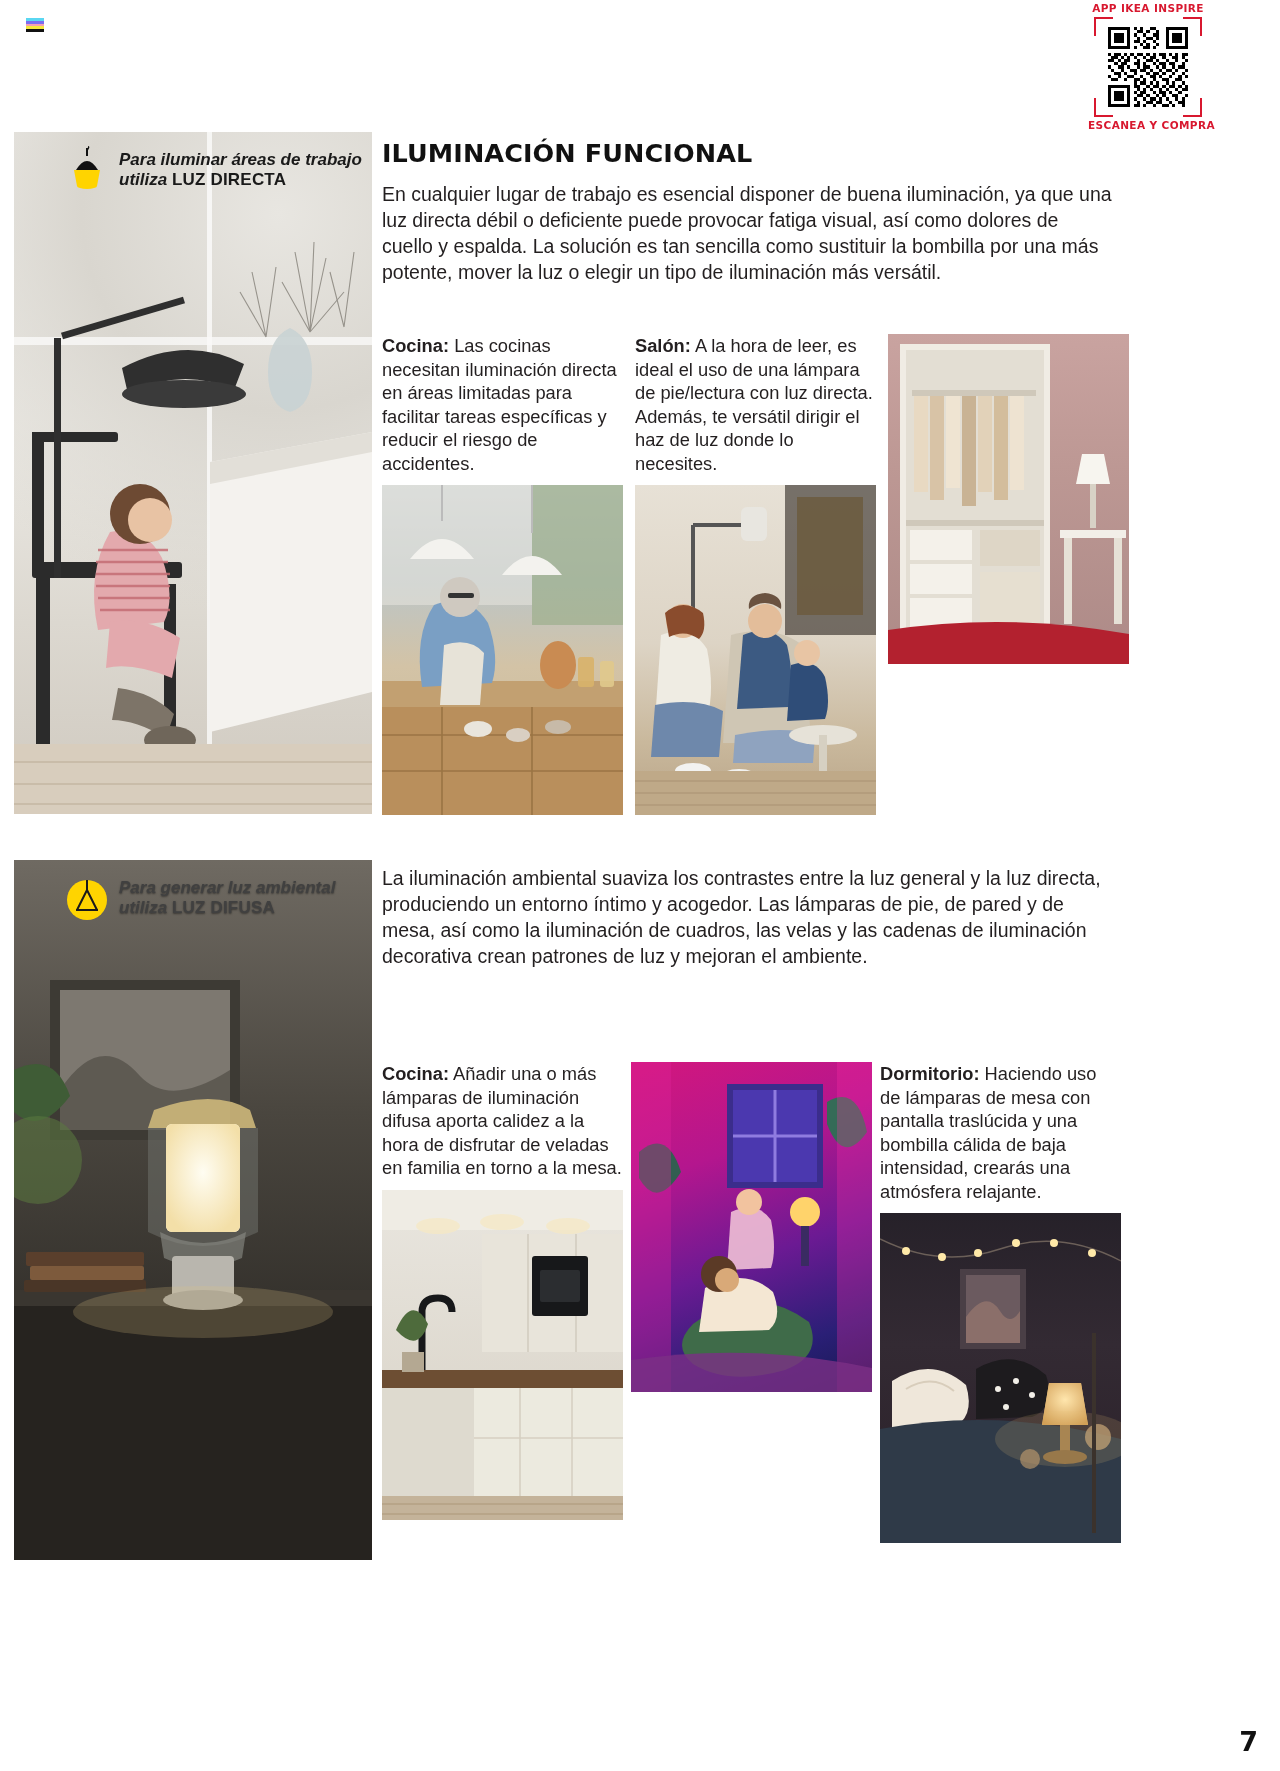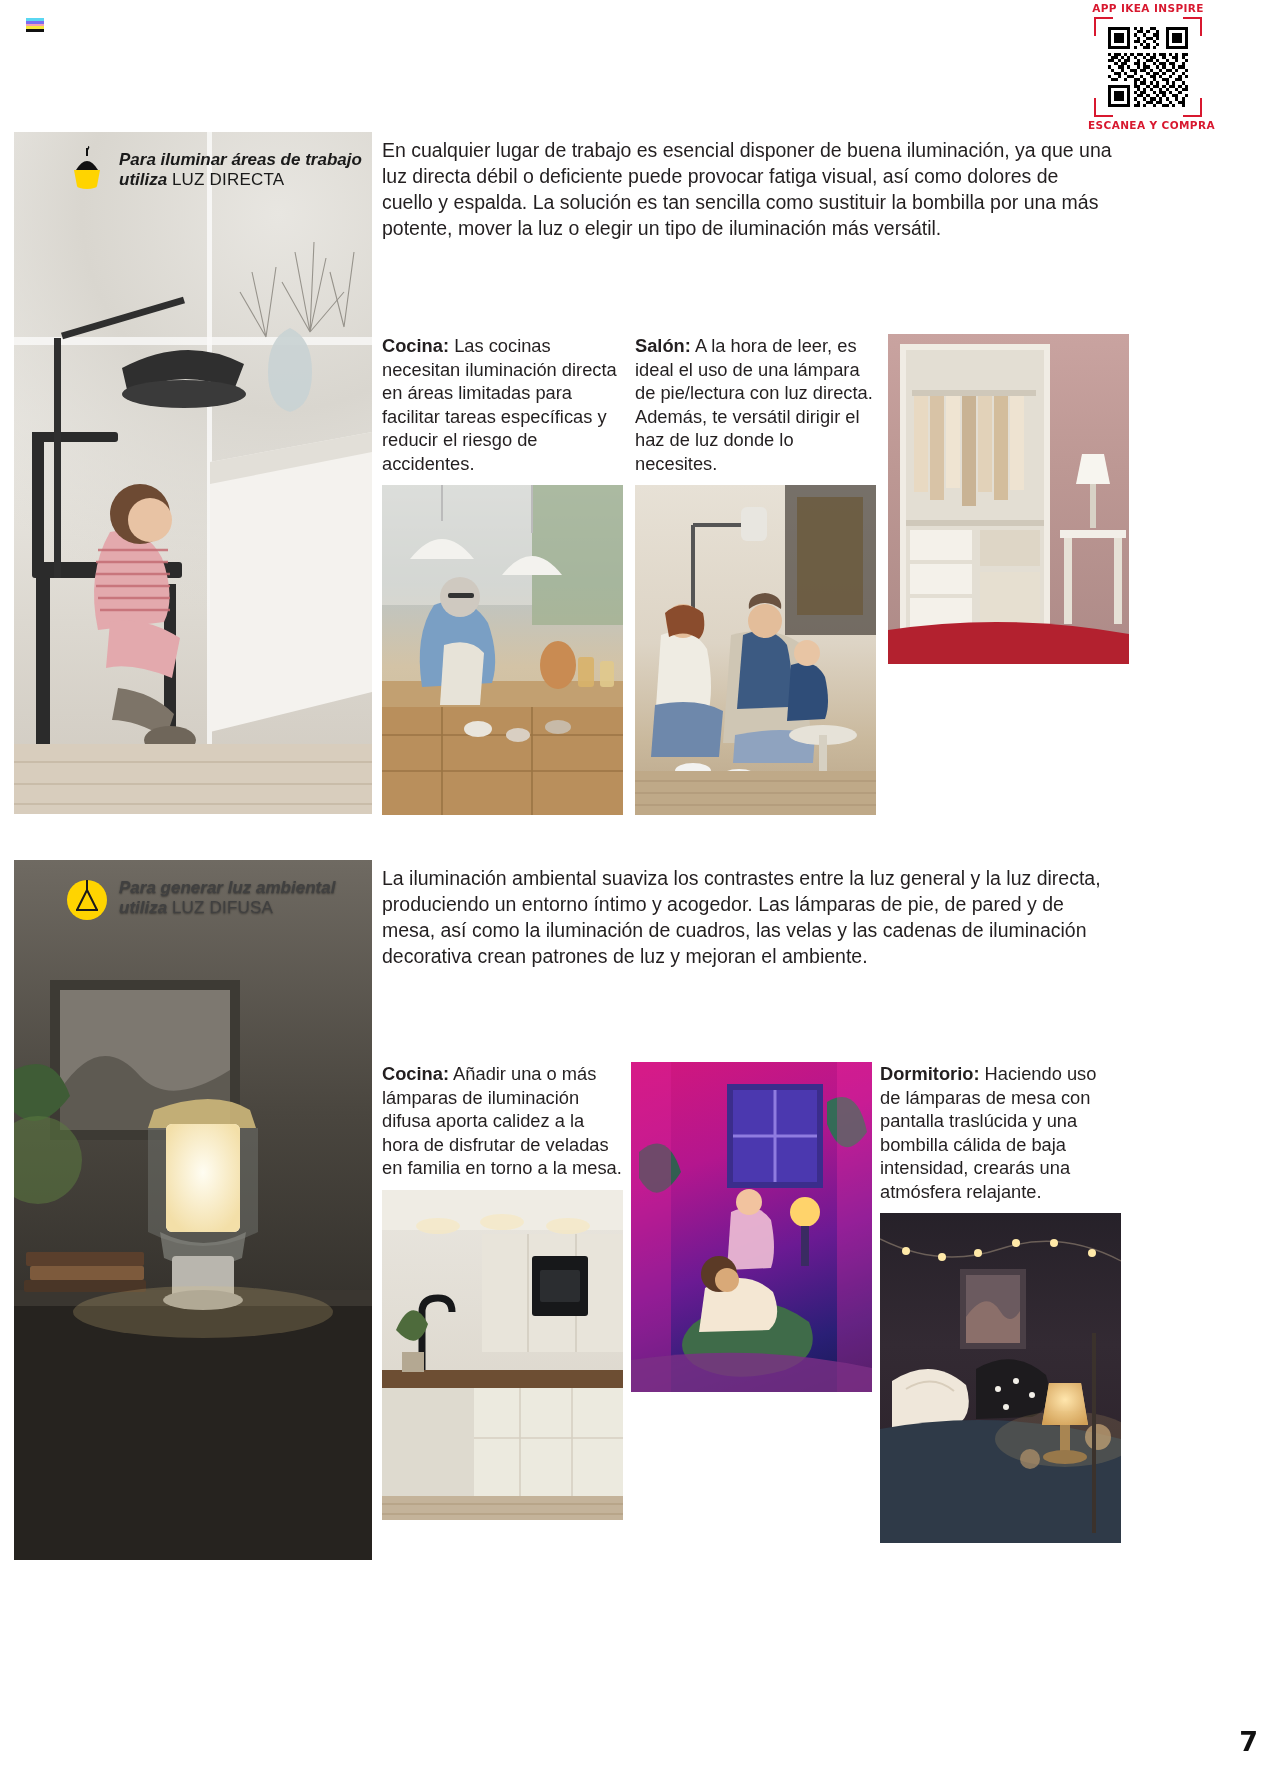--- a/index.html
+++ b/index.html
@@ -41,21 +41,21 @@
   .section{position:absolute;left:0;right:0;}
   .sec1{top:132px;}
   .sec2{top:860px;}
 
   .hero{position:absolute;left:14px;width:358px;overflow:hidden;}
 
   .badge{position:absolute;left:0;top:0;right:0;height:72px;display:flex;align-items:center;gap:9px;padding:4px 8px 0 10px;box-sizing:border-box;margin-left:40px;}
   .badge .txt{line-height:1.16;}
   .badge .l1{font-style:italic;font-weight:700;font-size:17px;}
   .badge .l2{font-size:17px;font-style:italic;font-weight:700;}
-  .badge .l2 b{font-style:normal;font-weight:400;letter-spacing:.2px;}
+  .badge .l2 b{font-style:normal;font-weight:700;letter-spacing:.2px;}
   .badge-dark .txt{color:#404040;text-shadow:0 1px 2px rgba(0,0,0,.45);}
   .badge-light .txt{color:#1a1a1a;}
 
   .lampicon{width:46px;height:48px;position:relative;flex:0 0 auto;}
 
   .content{position:absolute;left:382px;right:14px;}
   h2.heading{
     margin:0 0 14px 0;font-size:25.5px;font-weight:800;letter-spacing:.1px;color:#111;
     font-family:"DejaVu Sans", sans-serif;
   }
@@ -338,20 +338,21 @@
           </svg>
         </div>
         <div class="txt">
           <div class="l1">Para iluminar áreas de trabajo</div>
           <div class="l2"><span>utiliza </span><b>LUZ DIRECTA</b></div>
         </div>
       </div>
     </div>
 
     <div class="content" style="top:6px;">
+      <h2 class="heading">ILUMINACIÓN FUNCIONAL</h2>
       <p class="intro">En cualquier lugar de trabajo es esencial disponer de buena iluminación, ya que una luz directa débil o deficiente puede provocar fatiga visual, así como dolores de cuello y espalda. La solución es tan sencilla como sustituir la bombilla por una más potente, mover la luz o elegir un tipo de iluminación más versátil.</p>
     </div>
 
     <div class="cols" style="top:202px;">
 
       <div class="col">
         <p class="blurb"><b>Cocina:</b><span> Las cocinas necesitan iluminación directa en áreas limitadas para facilitar tareas específicas y reducir el riesgo de accidentes.</span></p>
         <div class="thumb" style="height:330px;">
           <div class="ph" style="background:linear-gradient(180deg,#cfd6d8 0%,#bcc5c6 30%,#d3c3a6 55%,#c8b894 100%);"></div>
           <svg class="ph" viewBox="0 0 241 330" preserveAspectRatio="none">

